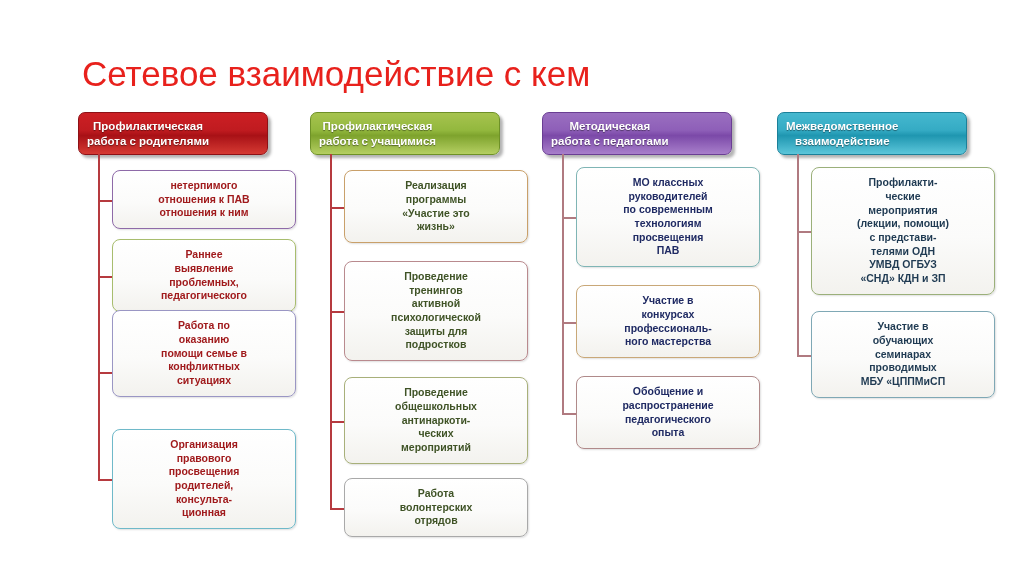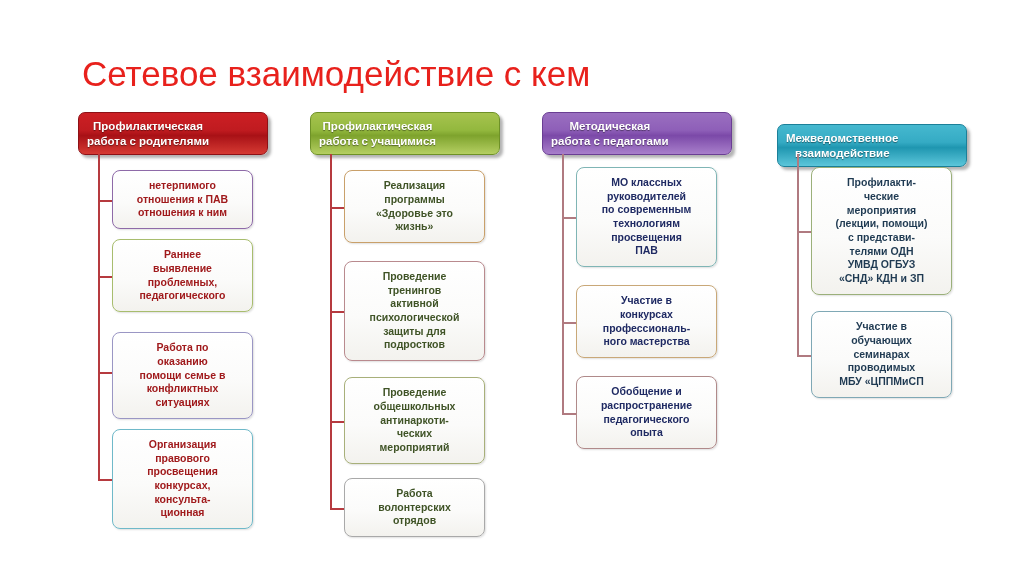--- a/index.html
+++ b/index.html
@@ -58,41 +58,40 @@
     background:linear-gradient(180deg,#a6c34e 0%,#93b83e 42%,#7ea32d 55%,#b5cf62 100%);
     border:1px solid #6e9127;
   }
   .hdr-purple{
     background:linear-gradient(180deg,#9a6fc0 0%,#8e5fb8 42%,#7b49a8 55%,#a87fcb 100%);
     border:1px solid #6a3e93;
   }
   .hdr-teal{
     background:linear-gradient(180deg,#45b8cf 0%,#35abc4 42%,#1f96b0 55%,#5cc6da 100%);
     border:1px solid #1b8099;
-    margin-top:12px;
   }
 
   
   .spine{
     position:absolute;
     width:2px;
     top:42px;
   }
   .stub{
     position:absolute;
     height:2px;
     width:14px;
   }
 
   
   .items{position:absolute;left:34px;top:0;width:166px;}
   .item{
     position:absolute;
     box-sizing:border-box;
-    width:141px;
+    width:184px;
     border-radius:8px;
     background:linear-gradient(180deg,#ffffff 0%,#fbfbfa 55%,#f3f2ee 100%);
     display:flex;align-items:center;justify-content:center;
     text-align:center;
     padding:5px 7px;
     font-size:10.5px;
     font-weight:bold;
     line-height:1.30;
     box-shadow:1px 1px 2px rgba(0,0,0,.13);
   }
@@ -115,53 +114,53 @@
           <span class="it-txt">нетерпимого
 отношения к ПАВ
 отношения к ним</span>
         </div>
         <div class="item" style="top: 127px; height: 73px; border: 1.6px solid rgb(168, 189, 110); color: rgb(160, 26, 28);">
           <span class="it-txt">Раннее
 выявление
 проблемных,
 педагогического</span>
         </div>
-        <div class="item" style="top: 220px; height: 87px; border: 1.6px solid rgb(154, 150, 196); color: rgb(160, 26, 28);">
+        <div class="item" style="top: 198px; height: 87px; border: 1.6px solid rgb(154, 150, 196); color: rgb(160, 26, 28);">
           <span class="it-txt">Работа по
 оказанию
 помощи семье в
 конфликтных
 ситуациях</span>
         </div>
         <div class="item" style="top: 317px; height: 100px; border: 1.6px solid rgb(111, 185, 201); color: rgb(160, 26, 28);">
           <span class="it-txt">Организация
 правового
 просвещения
-конкурсах,
+родителей,
 консульта-
 ционная</span>
         </div>
       </div>
   <div class="spine" style="left: 20px; height: 325px; background: rgb(182, 58, 63);"></div>
       <div class="stub" style="left: 20px; top: 87.5px; background: rgb(182, 58, 63);"></div>
       <div class="stub" style="left: 20px; top: 163.5px; background: rgb(182, 58, 63);"></div>
       <div class="stub" style="left: 20px; top: 259.5px; background: rgb(182, 58, 63);"></div>
       <div class="stub" style="left: 20px; top: 367px; background: rgb(182, 58, 63);"></div>
     </div>
 
   <div class="column col1">
     <div class="hdr hdr-green">
       <span class="hdr-txt">Профилактическая
 работа с учащимися</span>
     </div>
     <div class="items">
         <div class="item" style="top: 58px; height: 73px; border: 1.6px solid rgb(201, 160, 106); color: rgb(63, 83, 38);">
           <span class="it-txt">Реализация
 программы
-«Здоровье это
+«Участие это
 жизнь»</span>
         </div>
         <div class="item" style="top: 149px; height: 100px; border: 1.6px solid rgb(185, 138, 142); color: rgb(63, 83, 38);">
           <span class="it-txt">Проведение
 тренингов
 активной
 психологической
 защиты для
 подростков</span>
         </div>

